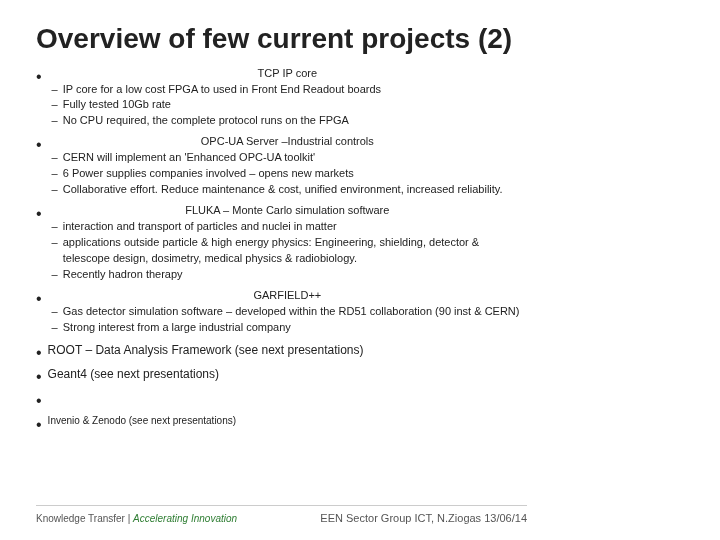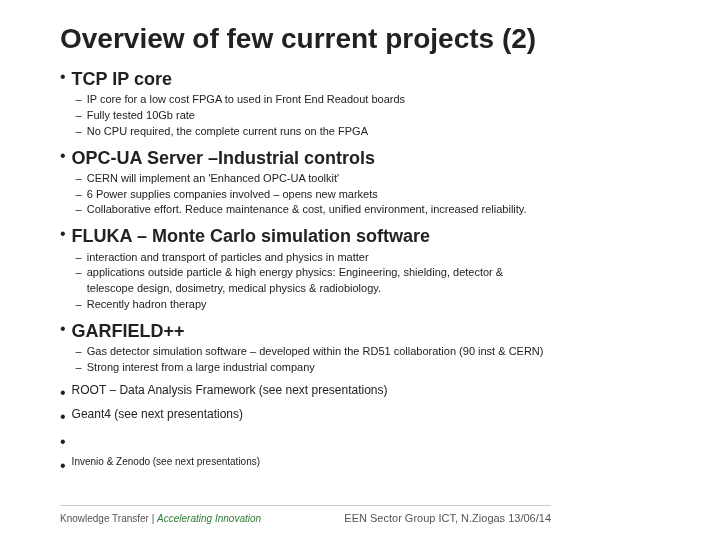--- a/index.html
+++ b/index.html
@@ -10,21 +10,20 @@
       font-family: Arial, Helvetica, sans-serif;
       overflow: hidden;
       position: relative;
     }
     .slide {
       width: 572px;
       height: 540px;
       padding: 22px 45px 16px 36px;
       display: flex;
       flex-direction: column;
-      margin-left: 24px;
     }
     .title {
       font-size: 28px;
       font-weight: bold;
       color: #222;
       margin-bottom: 10px;
       line-height: 1.2;
     }
     .content {
       flex: 1;
@@ -41,24 +40,25 @@
       font-size: 16px;
       margin-right: 6px;
       margin-top: -1px;
       flex-shrink: 0;
       line-height: 1.45;
     }
     .bullet-content {
       flex: 1;
     }
     .bullet-heading {
-      font-size: 18px;
-      font-weight: bold;
-      color: #222;
-      line-height: 1.45;
+      font-size: 11px;
+      font-weight: normal;
+      color: #222;
+      line-height: 1.45;
+      text-align: center;
     }
     .sub-bullet {
       display: flex;
       align-items: flex-start;
       margin-left: 4px;
     }
     .sub-dash {
       margin-right: 5px;
       flex-shrink: 0;
       font-size: 11px;
@@ -118,21 +118,21 @@
         <div class="sub-bullet">
           <span class="sub-dash">–</span>
           <span class="sub-text">IP core for a low cost FPGA to used in Front End Readout boards</span>
         </div>
         <div class="sub-bullet">
           <span class="sub-dash">–</span>
           <span class="sub-text">Fully tested 10Gb rate</span>
         </div>
         <div class="sub-bullet">
           <span class="sub-dash">–</span>
-          <span class="sub-text">No CPU required, the complete current runs on the FPGA</span>
+          <span class="sub-text">No CPU required, the complete protocol runs on the FPGA</span>
         </div>
       </div>
     </div>
 
     <div class="bullet-section">
       <span class="bullet-dot">•</span>
       <div class="bullet-content">
         <div class="bullet-heading">
           <span>OPC-UA Server –Industrial controls</span>
         </div>
@@ -152,21 +152,21 @@
     </div>
 
     <div class="bullet-section">
       <span class="bullet-dot">•</span>
       <div class="bullet-content">
         <div class="bullet-heading">
           <span>FLUKA – Monte Carlo simulation software</span>
         </div>
         <div class="sub-bullet">
           <span class="sub-dash">–</span>
-          <span class="sub-text">interaction and transport of particles and physics in matter</span>
+          <span class="sub-text">interaction and transport of particles and nuclei in matter</span>
         </div>
         <div class="sub-bullet">
           <span class="sub-dash">–</span>
           <span class="sub-text">applications outside particle &amp; high energy physics: Engineering, shielding, detector &amp; telescope design, dosimetry, medical physics &amp; radiobiology.</span>
         </div>
         <div class="sub-bullet">
           <span class="sub-dash">–</span>
           <span class="sub-text">Recently hadron therapy</span>
         </div>
       </div>

